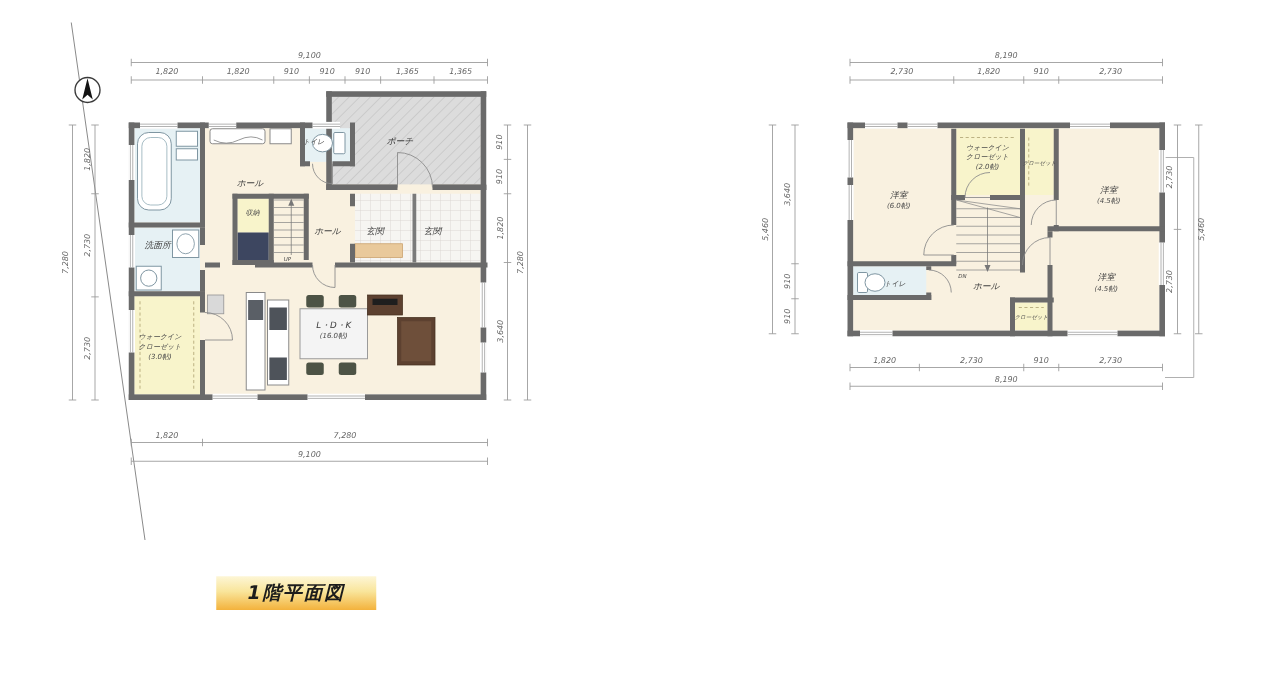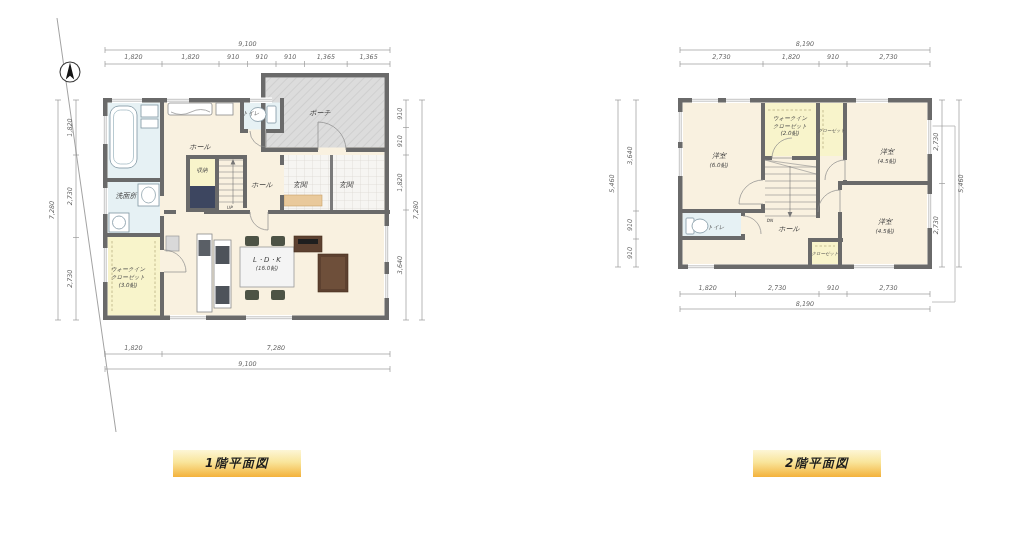--- a/index.html
+++ b/index.html
@@ -16,21 +16,21 @@
   .fixture{fill:#ffffff;stroke:#7f96a2;stroke-width:0.8;}
   .furn-stroke{stroke:#8a8a8a;stroke-width:0.8;fill:#ffffff;}
   .arc{stroke:#8a8a8a;stroke-width:0.7;fill:none;}
   .tread{stroke:#8a8a8a;stroke-width:0.6;}
   .dash{stroke:#b3a878;stroke-width:0.7;stroke-dasharray:2.5,2;fill:none;}
   .winbox{fill:#ffffff;}
   .winline{stroke:#9a9a9a;stroke-width:0.6;}
   .roof{stroke:#b0b0b0;stroke-width:0.8;fill:none;}
   .caption{position:absolute;width:128px;height:27px;display:flex;align-items:center;justify-content:center;
     background:linear-gradient(180deg,#fdf6d6 0%,#f9e59b 45%,#f3b23c 100%);
-    color:#1c1c1c;font-size:12px;font-weight:bold;letter-spacing:1.5px;}
+    color:#1c1c1c;font-size:15px;font-weight:bold;letter-spacing:1.5px;margin-top:11px;}
 </style>
 </head>
 <body>
 
 <div id="stage">
 <svg width="1024" height="542" viewBox="0 0 1024 542">
   <defs>
     <pattern id="hatch" width="6" height="6" patternUnits="userSpaceOnUse" patternTransform="rotate(45)">
       <rect width="6" height="6" fill="#dcdcdc"></rect>
       <line x1="0" y1="0" x2="0" y2="6" stroke="#c6c6c6" stroke-width="1.2"></line>
@@ -413,16 +413,13 @@
       <text class="lbl-s" x="716" y="228.5">トイレ</text>
       <text class="lbl" x="789" y="231">ホール</text>
       <text class="lbl-xs" x="770" y="222">DN</text>
     </g>
   </g>
 </svg>
 
 <div class="caption" style="left:173px;top:450px;">
   <span>1階平面図</span>
 </div>
-<div class="caption" style="left:753px;top:450px;">
-  <span>2階平面図</span>
 </div>
-</div>
 
 </body></html>

